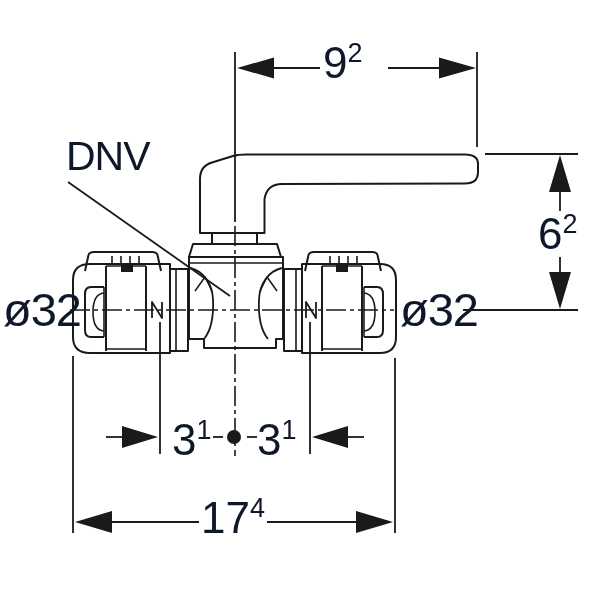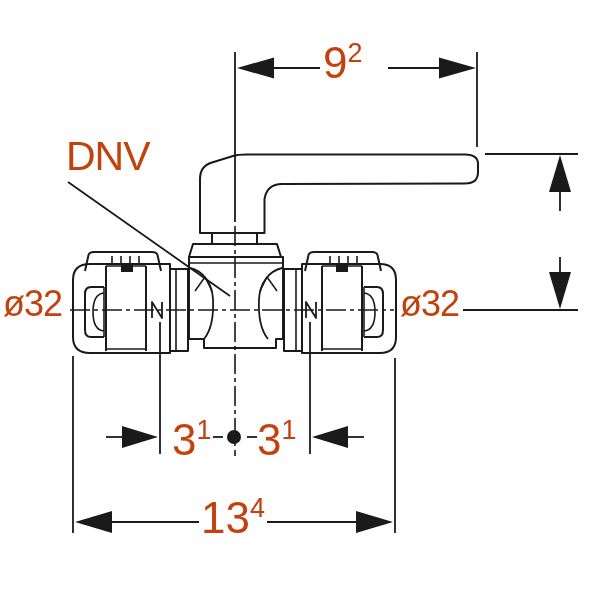--- a/index.html
+++ b/index.html
@@ -18,27 +18,27 @@
   }
   #drawing-svg {
     position: absolute;
     left: 0;
     top: 0;
   }
   .lbl {
     position: absolute;
     line-height: 1;
     white-space: nowrap;
-    color: #c2410c;
+    color: #0f172a;
     user-select: none;
   }
   .dim-main { font-size: 44px; }
   .dim-main .sup { font-size: 27px; vertical-align: 16px; }
   .dnv { font-size: 41px; letter-spacing: -1px; }
-  .dia { font-size: 36px; letter-spacing: -1px; }
+  .dia { font-size: 47px; letter-spacing: -1px; }
 </style>
 </head>
 <body>
 
 <div id="stage">
 
   <svg id="drawing-svg" width="600" height="600" viewBox="0 0 600 600" fill="none" stroke="#1a1a1a" stroke-width="2" stroke-linecap="butt" stroke-linejoin="round">
 
     <g>
       <line x1="235" y1="52" x2="235" y2="222" stroke-width="1.8"></line>
@@ -154,24 +154,25 @@
       <line x1="267" y1="522" x2="356" y2="522"></line>
       <polygon points="75,522 112,511 112,533" fill="#1a1a1a" stroke="none"></polygon>
       <polygon points="393,522 356,511 356,533" fill="#1a1a1a" stroke="none"></polygon>
     </g>
   </svg>
 
   <span class="lbl dnv" style="left:18px; top:136px;margin-left:48px;">DNV</span>
 
   <span class="lbl dim-main" style="left:323px; top:40px;"><span>9</span><span class="sup">2</span></span>
 
+  <span class="lbl dim-main" style="left:538px; top:211px;"><span>6</span><span class="sup">2</span></span>
 
   <span class="lbl dia" style="left:3px; top:286px;">ø32</span>
 
   <span class="lbl dia" style="left:400px; top:286px;">ø32</span>
 
   <span class="lbl dim-main" style="left:172px; top:417px;"><span>3</span><span class="sup">1</span></span>
 
   <span class="lbl dim-main" style="left:257px; top:417px;"><span>3</span><span class="sup">1</span></span>
 
-  <span class="lbl dim-main" style="left:201px; top:495px;"><span>13</span><span class="sup">4</span></span>
+  <span class="lbl dim-main" style="left:201px; top:495px;"><span>17</span><span class="sup">4</span></span>
 
 </div>
 
 </body></html>

